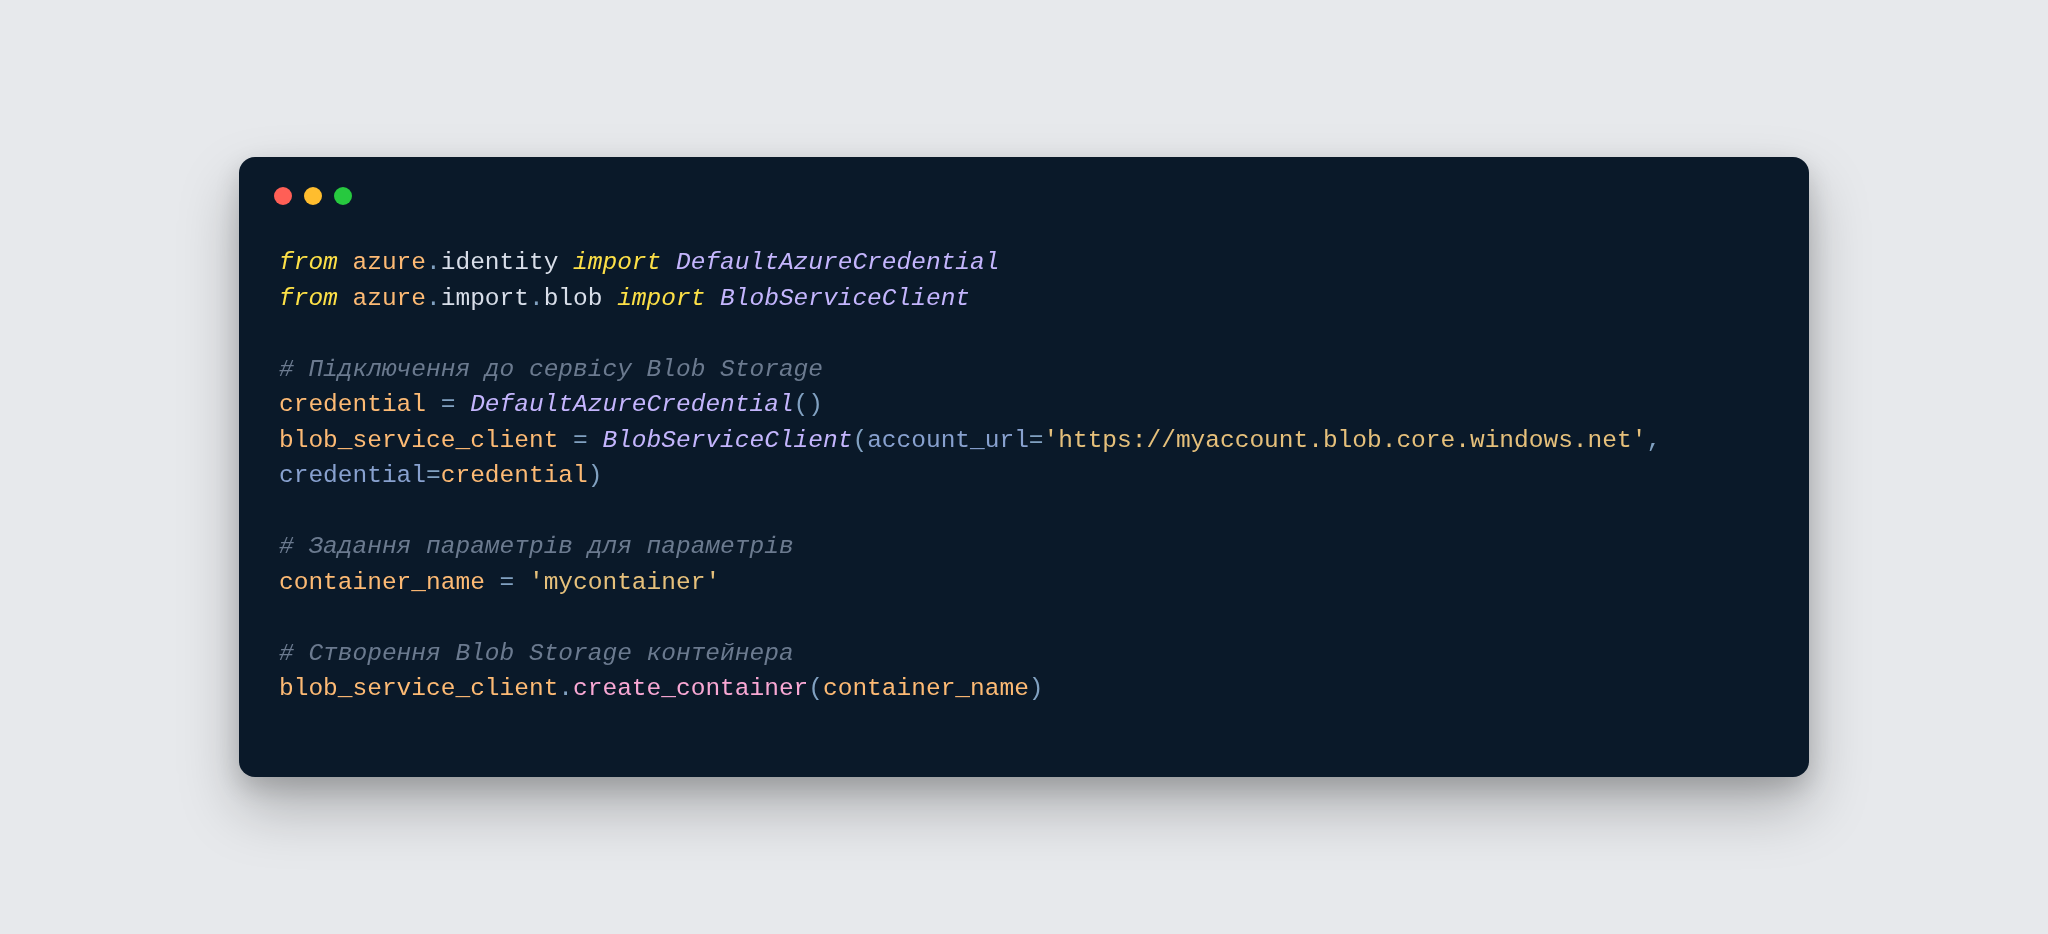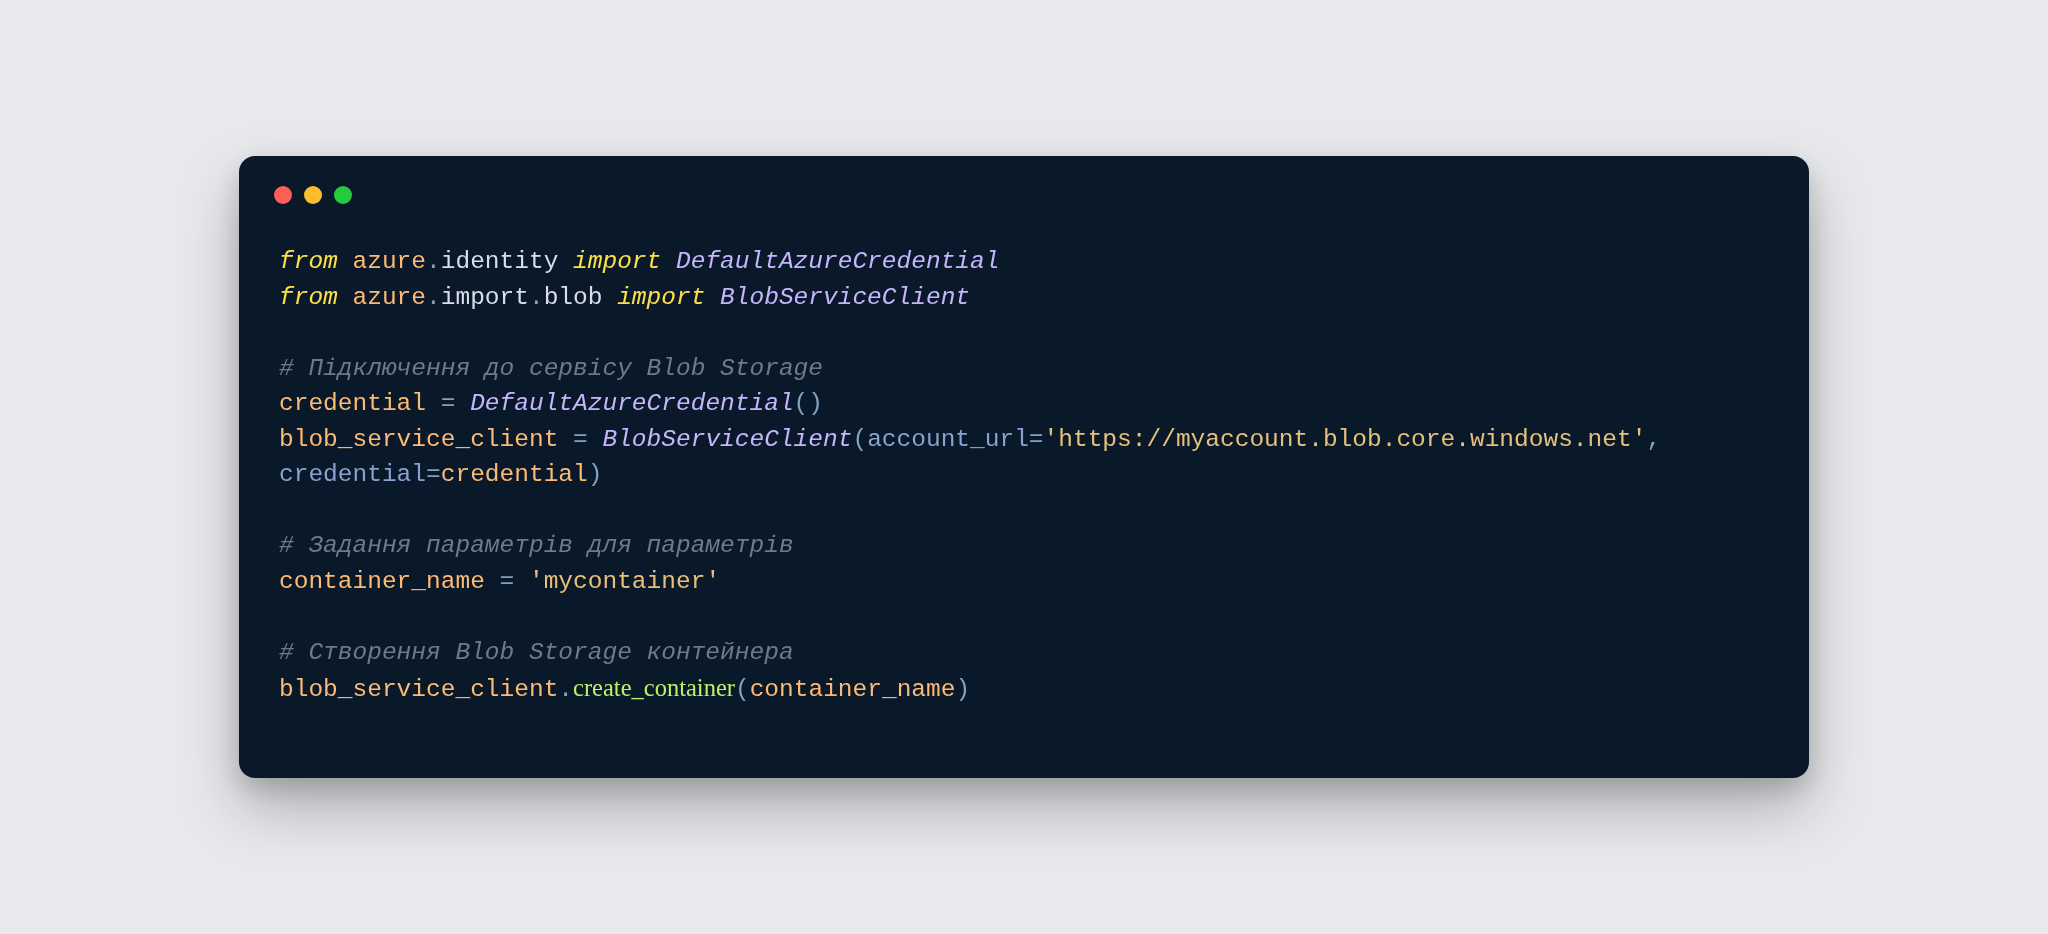--- a/index.html
+++ b/index.html
@@ -41,21 +41,21 @@
     font-size: 24.5px;
     line-height: 1.45;
     white-space: pre-wrap;
     word-break: break-word;
     color: #c0caf5;
   }
   .tok-kw     { color: #fde047; font-style: italic; }                        
   .tok-var    { color: #fdba74; }                        
   .tok-attr   { color: #d8dee9; font-weight: 500; }      
   .tok-cls    { color: #c4b5fd; font-style: italic; }                        
-  .tok-fn     { color: #bef264; font-weight: 500; font-family: Liberation Serif, serif; }      
+  .tok-fn     { color: #f9a8d4; font-weight: 500; }      
   .tok-punc   { color: #81a1c1; }
   .tok-op     { color: #81a1c1; }
   .tok-com    { color: #6b7a8f; font-style: italic; }
   .tok-str    { color: #e6c07b; text-align: right; }
   .tok-param  { color: #88a1cf; }
 </style>
 </head>
 <body>
 
 <div class="window">

